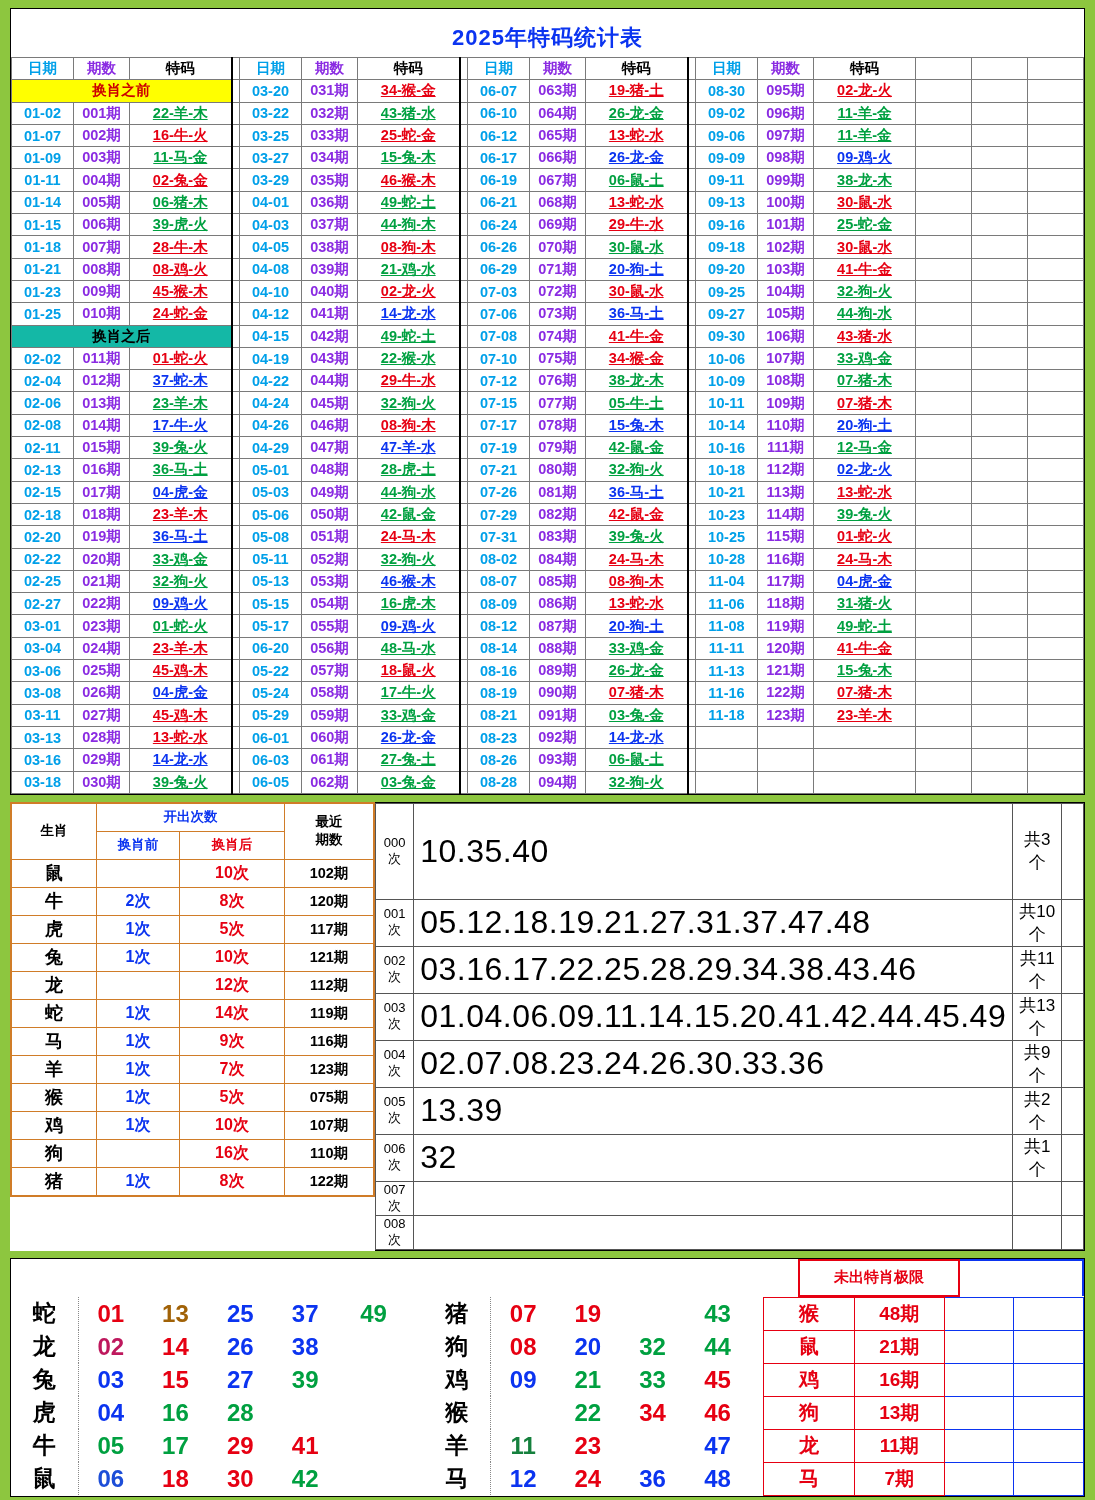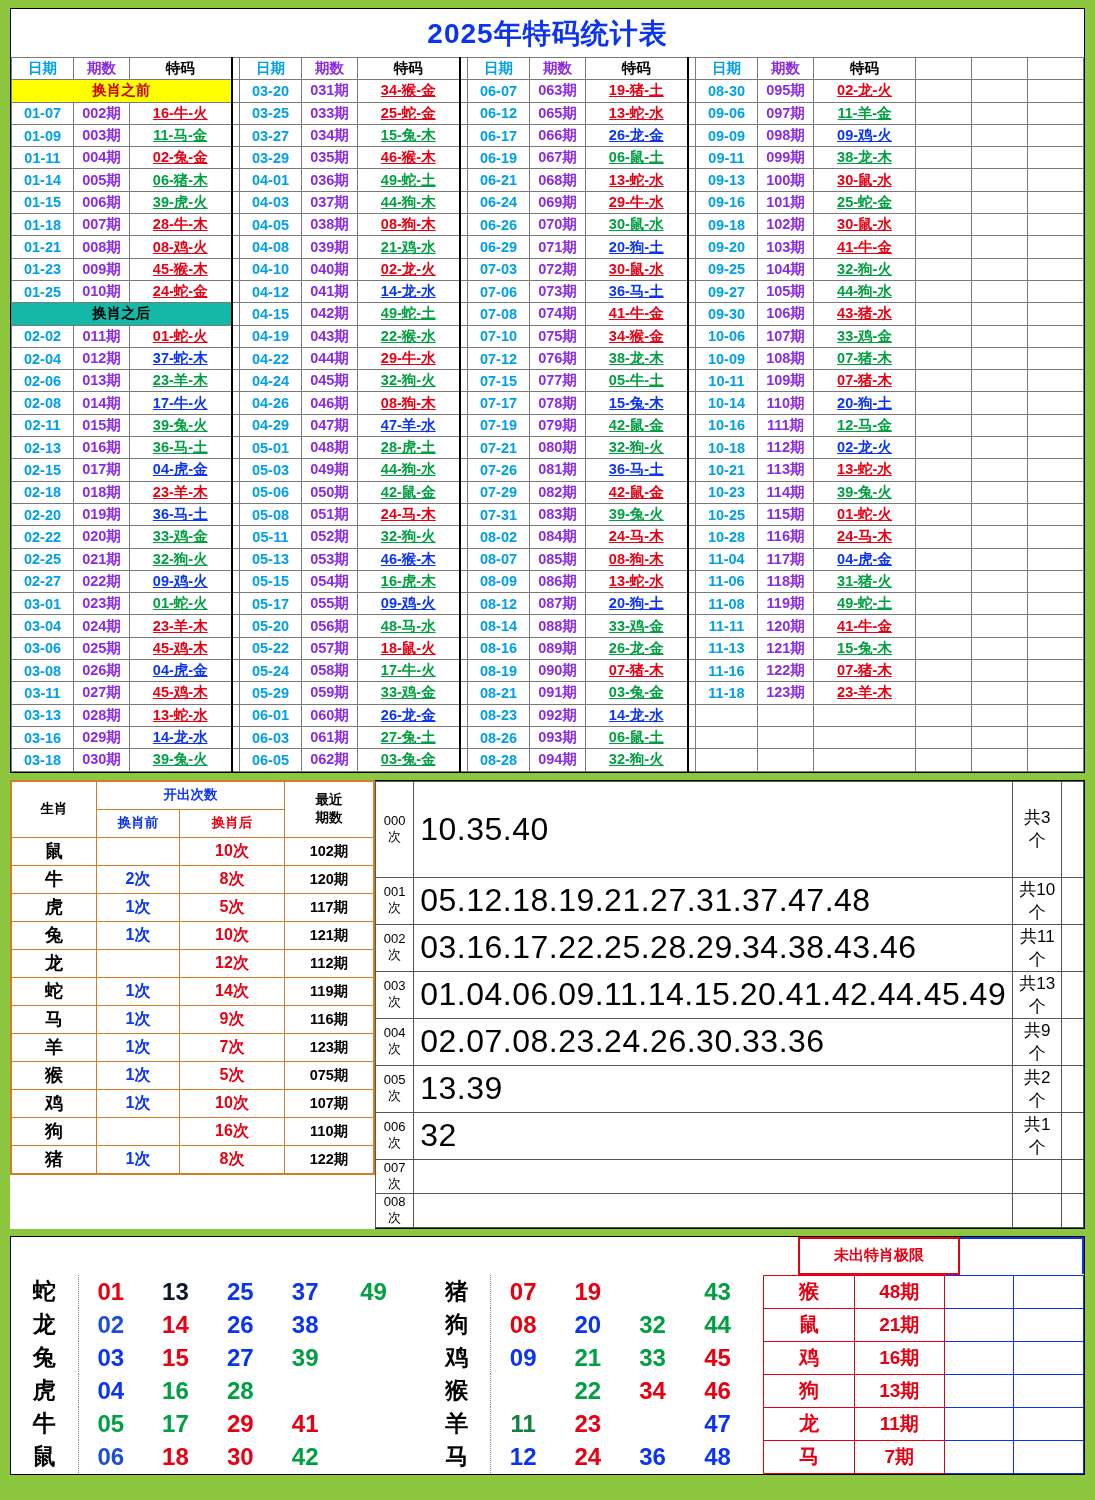--- a/index.html
+++ b/index.html
@@ -8,22 +8,22 @@
     background:#8dc63f;
     font-family:"Liberation Sans","DejaVu Sans",sans-serif;
     overflow:hidden;
   }
   .page{
     position:relative;width:1095px;height:1500px;box-sizing:border-box;
     padding:8px 10px;
   }
   .panel{background:#ffffff;border:1px solid #000;box-sizing:border-box;}
   .title{
-    text-align:center;color:#0b34f0;font-size:28px;font-weight:bold;
-    padding:6px 0 4px;letter-spacing:1px;
+    text-align:center;color:#0b34f0;font-size:22px;font-weight:bold;
+    padding:14px 0 4px;letter-spacing:1px;
   }
   
   table{border-collapse:collapse;}
   .main{width:100%;table-layout:fixed;}
   .main td,.main th{
     border:1px solid #7a7a7a;
     height:21.3px;font-size:14.5px;text-align:center;
     padding:0;white-space:nowrap;font-weight:bold;
     font-family:"Liberation Sans","DejaVu Sans",sans-serif;
   }
@@ -132,20 +132,40 @@
               <td class="c-r u">19-猪-土</td>
               <td class="sep"></td>
               <td class="date">08-30</td>
               <td class="qnum">095期</td>
               <td class="c-r u">02-龙-火</td>
               <td class="blank"></td>
               <td class="blank"></td>
               <td class="blank"></td>
             </tr>
             <tr>
+              <td class="date">01-02</td>
+              <td class="qnum">001期</td>
+              <td class="c-g u">22-羊-木</td>
+              <td class="sep"></td>
+              <td class="date">03-22</td>
+              <td class="qnum">032期</td>
+              <td class="c-g u">43-猪-水</td>
+              <td class="sep"></td>
+              <td class="date">06-10</td>
+              <td class="qnum">064期</td>
+              <td class="c-g u">26-龙-金</td>
+              <td class="sep"></td>
+              <td class="date">09-02</td>
+              <td class="qnum">096期</td>
+              <td class="c-g u">11-羊-金</td>
+              <td class="blank"></td>
+              <td class="blank"></td>
+              <td class="blank"></td>
+            </tr>
+            <tr>
               <td class="date">01-07</td>
               <td class="qnum">002期</td>
               <td class="c-r u">16-牛-火</td>
               <td class="sep"></td>
               <td class="date">03-25</td>
               <td class="qnum">033期</td>
               <td class="c-r u">25-蛇-金</td>
               <td class="sep"></td>
               <td class="date">06-12</td>
               <td class="qnum">065期</td>
@@ -594,21 +614,21 @@
               <td class="c-g u">49-蛇-土</td>
               <td class="blank"></td>
               <td class="blank"></td>
               <td class="blank"></td>
             </tr>
             <tr>
               <td class="date">03-04</td>
               <td class="qnum">024期</td>
               <td class="c-r u">23-羊-木</td>
               <td class="sep"></td>
-              <td class="date">05-20</td>
+              <td class="date">06-20</td>
               <td class="qnum">056期</td>
               <td class="c-g u">48-马-水</td>
               <td class="sep"></td>
               <td class="date">08-14</td>
               <td class="qnum">088期</td>
               <td class="c-g u">33-鸡-金</td>
               <td class="sep"></td>
               <td class="date">11-11</td>
               <td class="qnum">120期</td>
               <td class="c-r u">41-牛-金</td>
@@ -925,39 +945,39 @@
             <col style="width:12px">
             <col style="width:78px">
             <col style="width:78px">
             <col style="width:60px">
             <col style="width:60px">
           </colgroup>
           <tbody>
             <tr>
               <td class="zn dash">蛇</td>
               <td style="color:#e60012">01</td>
-              <td style="color:#0f172a">13</td>
+              <td style="color:#a16207">13</td>
               <td style="color:#0b34f0">25</td>
               <td style="color:#0b34f0">37</td>
               <td style="color:#00a040">49</td>
               <td></td>
               <td class="zn dash">猪</td>
               <td style="color:#e60012">07</td>
               <td style="color:#e60012">19</td>
               <td style="color:#000"></td>
               <td style="color:#00a040">43</td>
               <td></td>
               <td style="color:#e60012;border:1px solid #e60012;font-size:20px">猴</td>
               <td style="color:#e60012;border:1px solid #e60012;font-size:19px">48期</td>
               <td style="border:1px solid #0b34f0"></td>
               <td style="border:1px solid #0b34f0"></td>
             </tr>
             <tr>
               <td class="zn dash">龙</td>
-              <td style="color:#1d4ed8">02</td>
+              <td style="color:#be185d">02</td>
               <td style="color:#e60012">14</td>
               <td style="color:#0b34f0">26</td>
               <td style="color:#0b34f0">38</td>
               <td style="color:#000"></td>
               <td></td>
               <td class="zn dash">狗</td>
               <td style="color:#e60012">08</td>
               <td style="color:#0b34f0">20</td>
               <td style="color:#00a040">32</td>
               <td style="color:#00a040">44</td>

